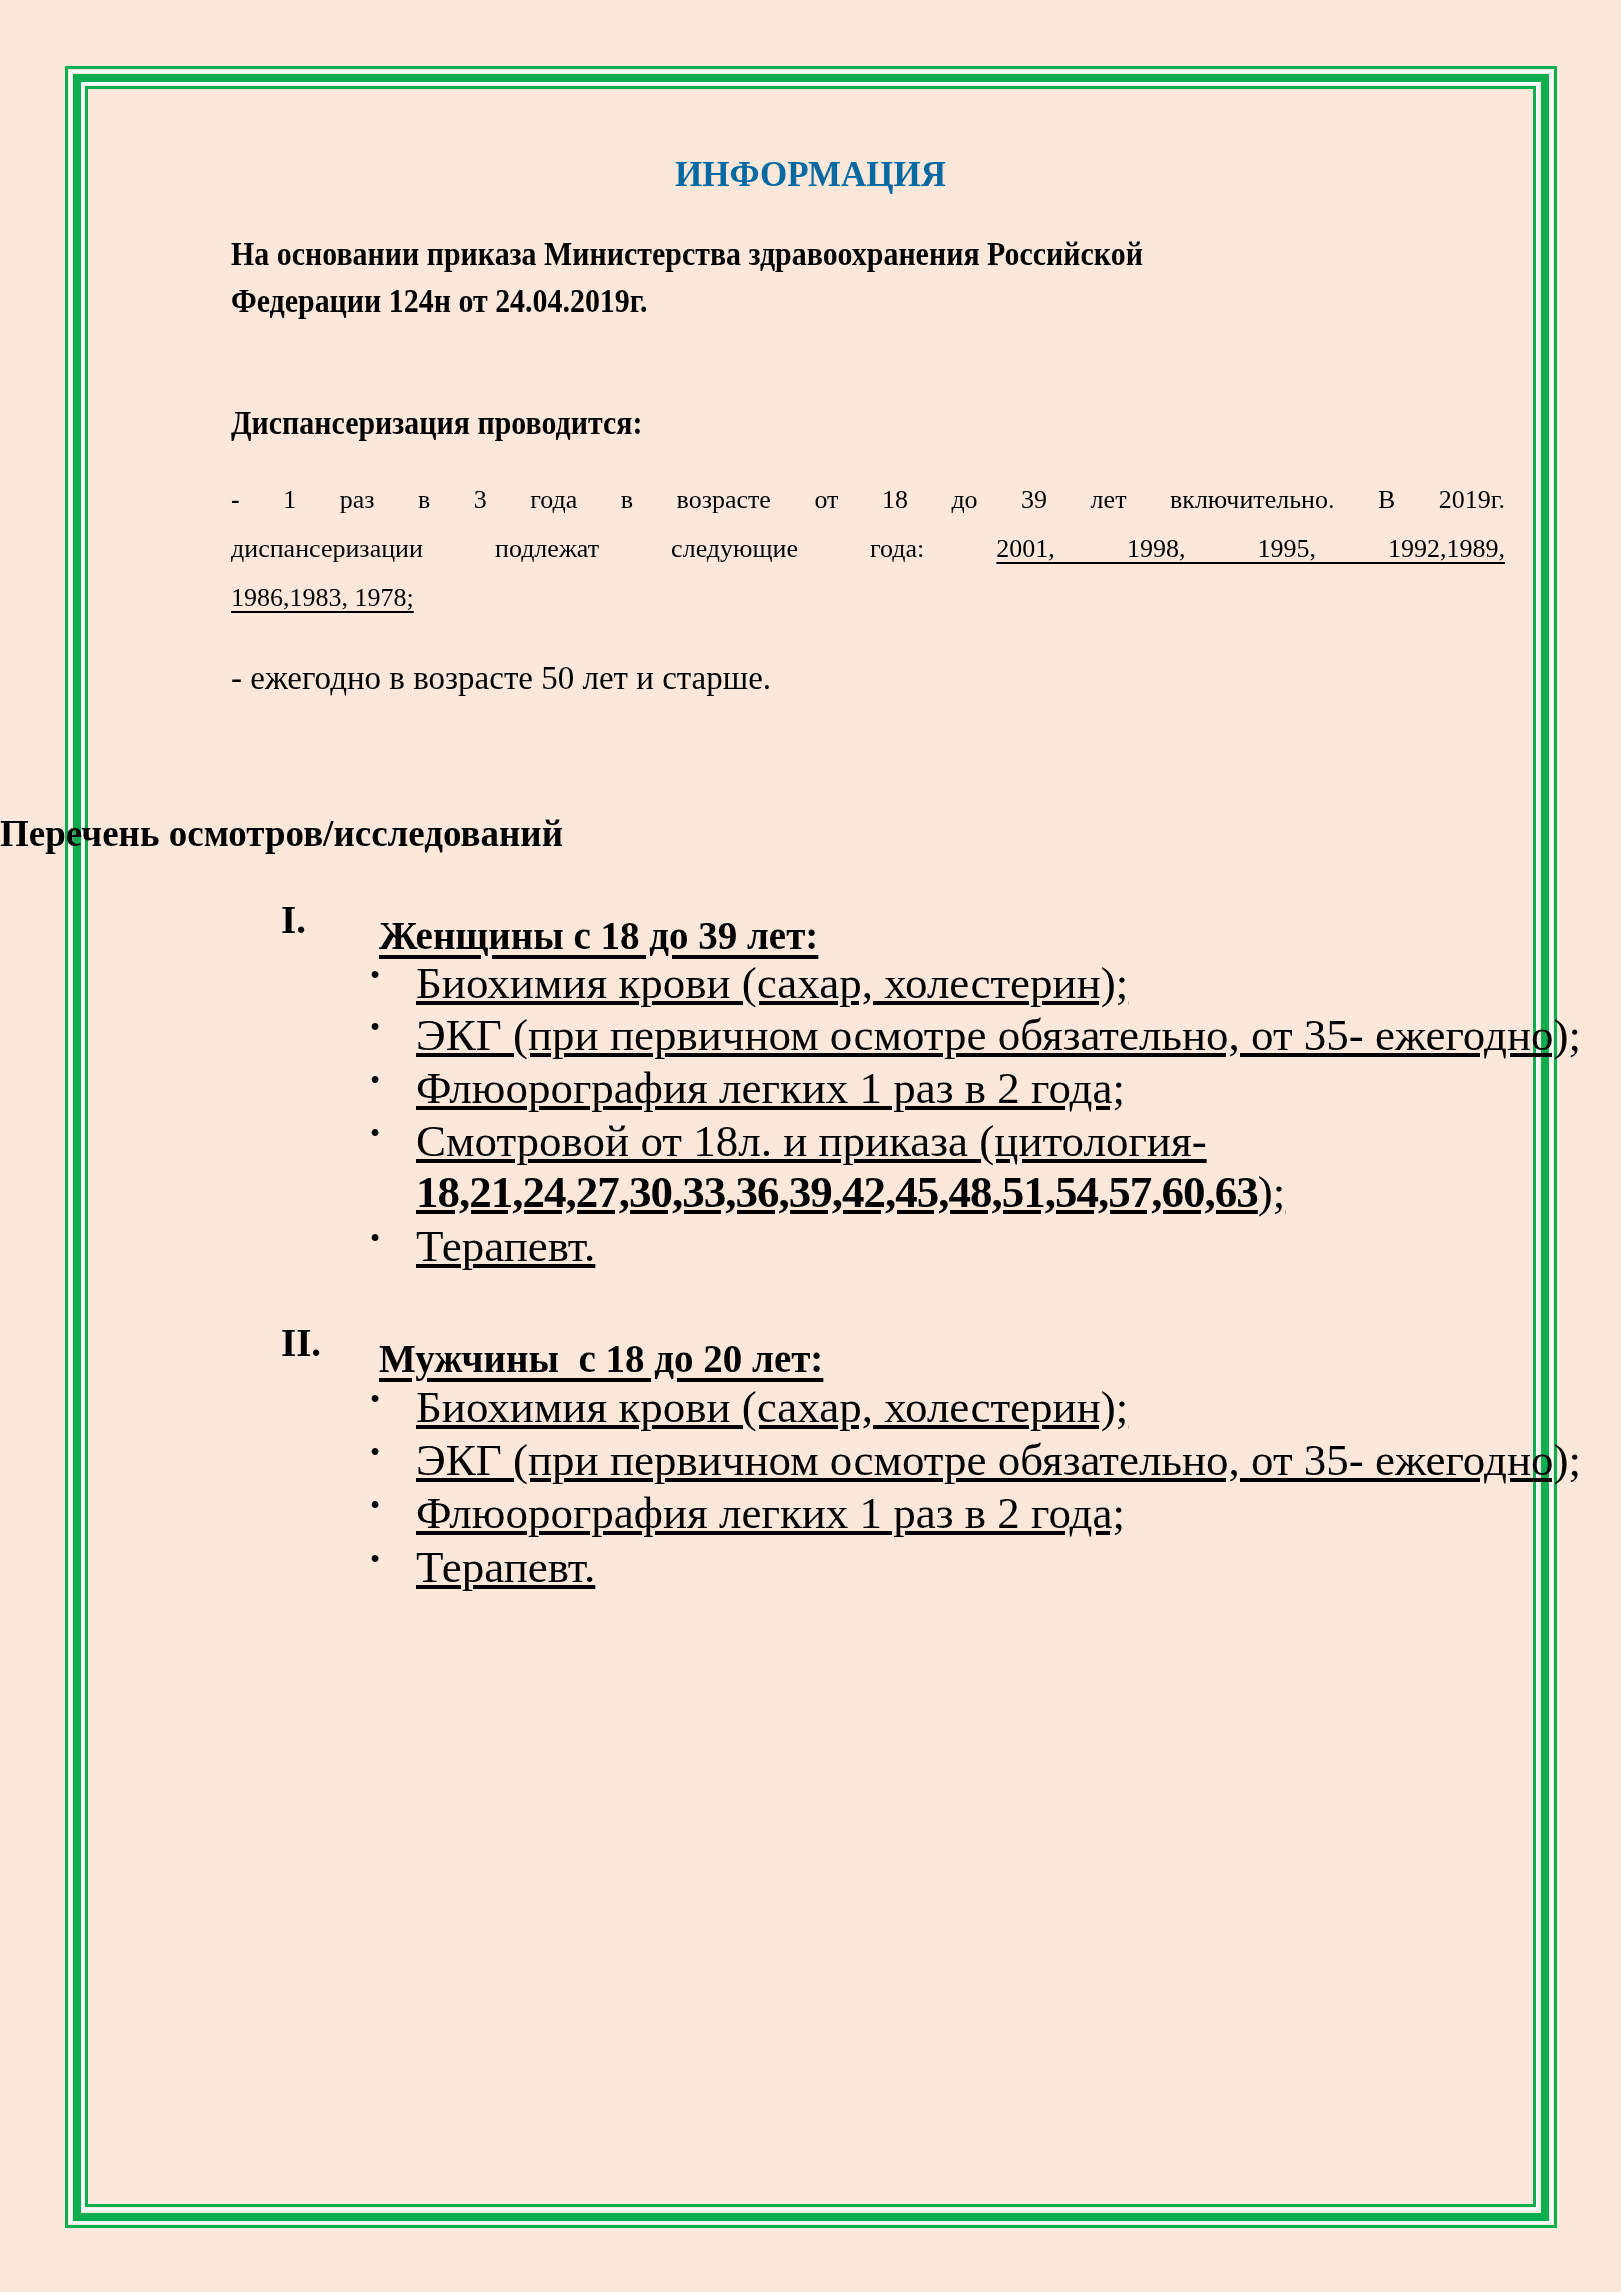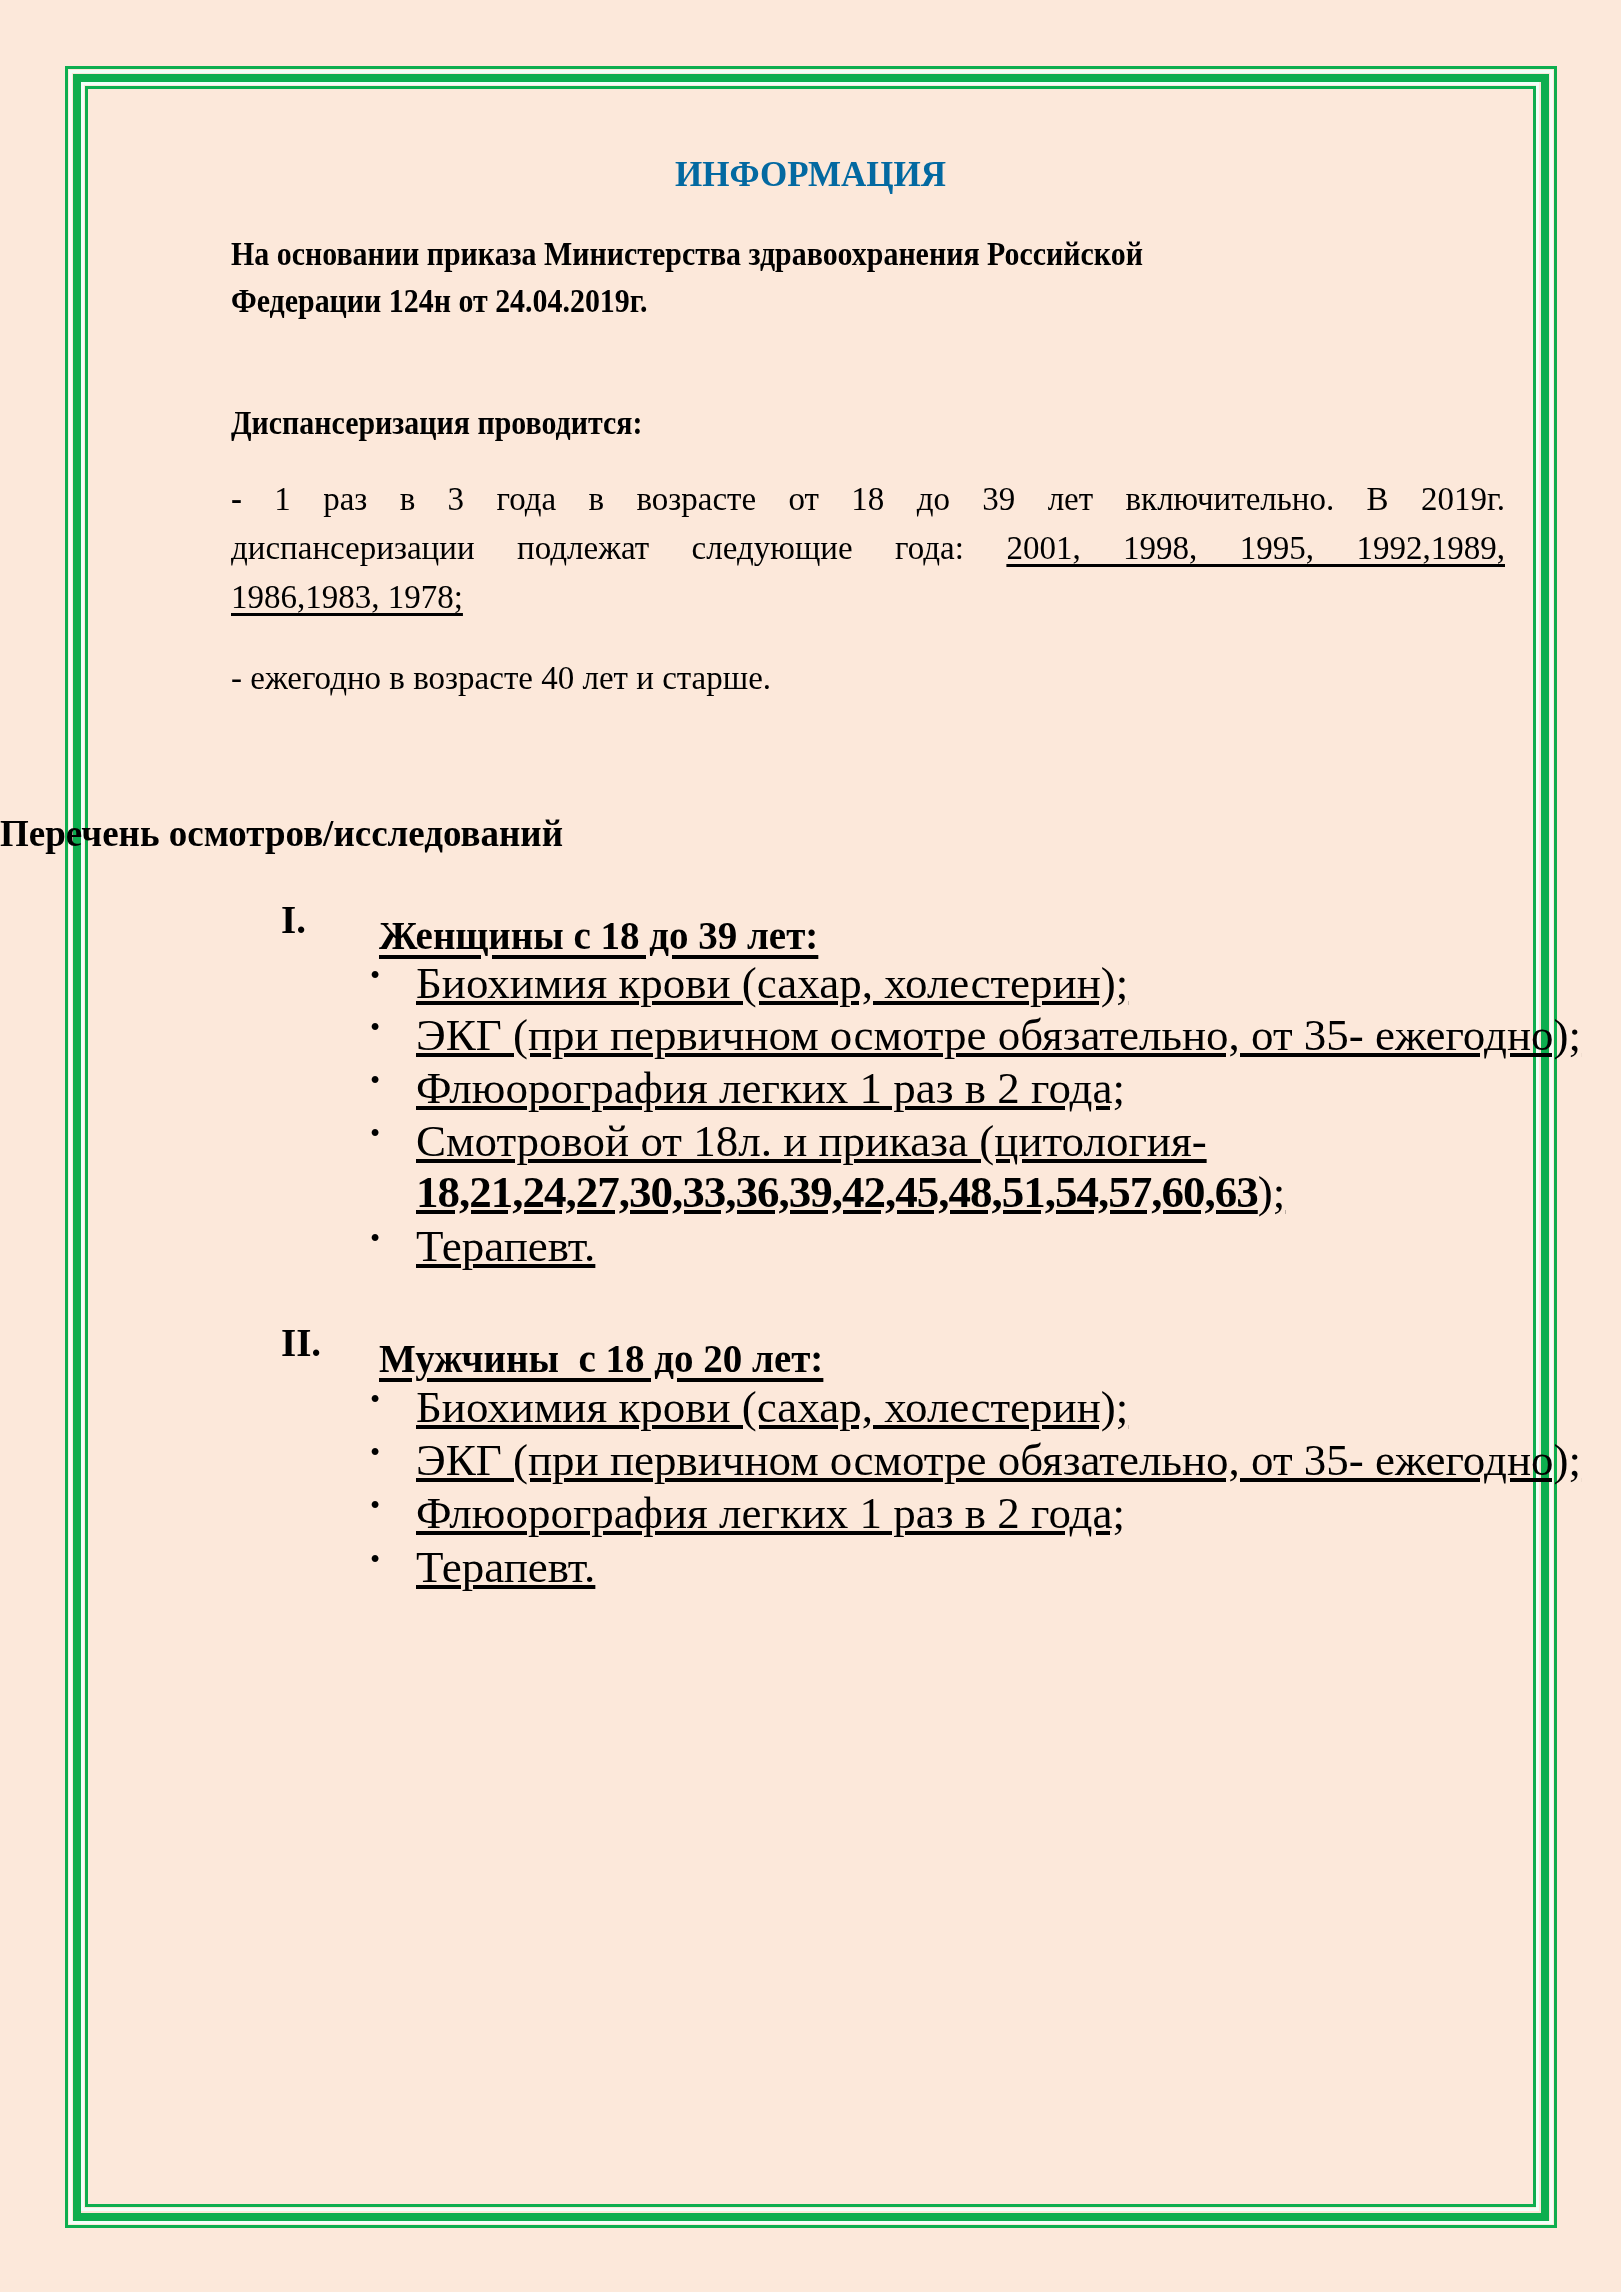--- a/index.html
+++ b/index.html
@@ -23,21 +23,21 @@
     left: 0; width: 1621px; text-align: center; top: 157px;
     font-size: 35px; font-weight: bold; color: #0369a1;
   }
   .bold-para { left: 231px; font-size: 34px; font-weight: bold; transform-origin: left top; transform: scaleX(0.88); }
   .p1 { top: 237px; }
   .p2 { top: 284px; }
   .subhead { left: 231px; top: 406px; font-size: 34px; font-weight: bold; transform-origin: left top; transform: scaleX(0.88); }
 
   .just {
     position: absolute; left: 231px; width: 1274px;
-    font-size: 33px; line-height: 49px; text-align: justify; text-align-last: justify;
+    font-size: 26px; line-height: 49px; text-align: justify; text-align-last: justify;
     white-space: nowrap;
   }
   .j1 { top: 475px; }
   .j2 { top: 524px; }
   .j3 { top: 573px; text-align-last: left; }
   .u { text-decoration: underline; text-underline-offset: 4.9px; }
   .dash-bold { font-weight: bold; }
   .annual { left: 231px; top: 662px; font-size: 33px; }
 
   .list-title {
@@ -63,21 +63,21 @@
 
 <div class="line bold-para p1">На основании приказа Министерства здравоохранения Российской</div>
 <div class="line bold-para p2">Федерации 124н от 24.04.2019г.</div>
 
 <div class="line subhead">Диспансеризация проводится:</div>
 
 <div class="just j1"><span class="dash-bold">-</span> <span>1 раз в 3 года в возрасте от 18 до 39 лет включительно. В 2019г.</span></div>
 <div class="just j2"><span>диспансеризации подлежат следующие года:</span> <span class="u">2001, 1998, 1995, 1992,1989,</span></div>
 <div class="just j3"><span class="u">1986,1983, 1978;</span></div>
 
-<div class="line annual">- ежегодно в возрасте 40 лет и старше.</div>
+<div class="line annual">- ежегодно в возрасте 50 лет и старше.</div>
 
 <div class="line list-title">Перечень осмотров/исследований</div>
 
 <div class="line roman" style="top:900px">I.</div>
 <div class="line sec-head" style="top:900px">Женщины с 18 до 39 лет:</div>
 
 <div class="line bullet-dot" style="top:961px">•</div>
 <div class="line bullet-text" style="top:961px">Биохимия крови (сахар, холестерин);</div>
 
 <div class="line bullet-dot" style="top:1013px">•</div>

